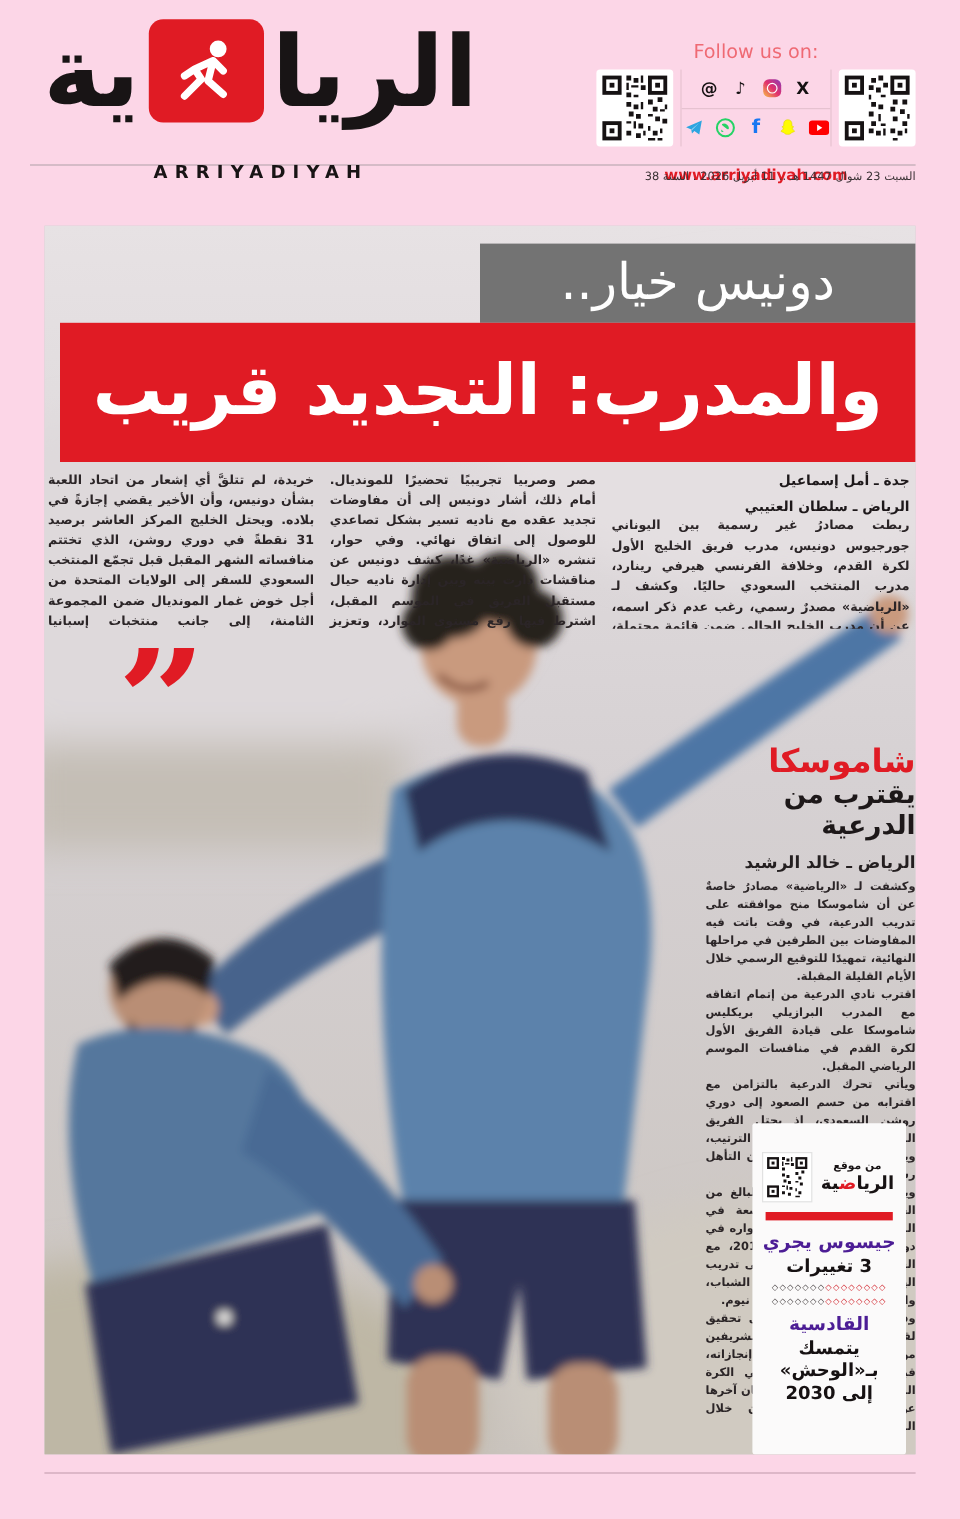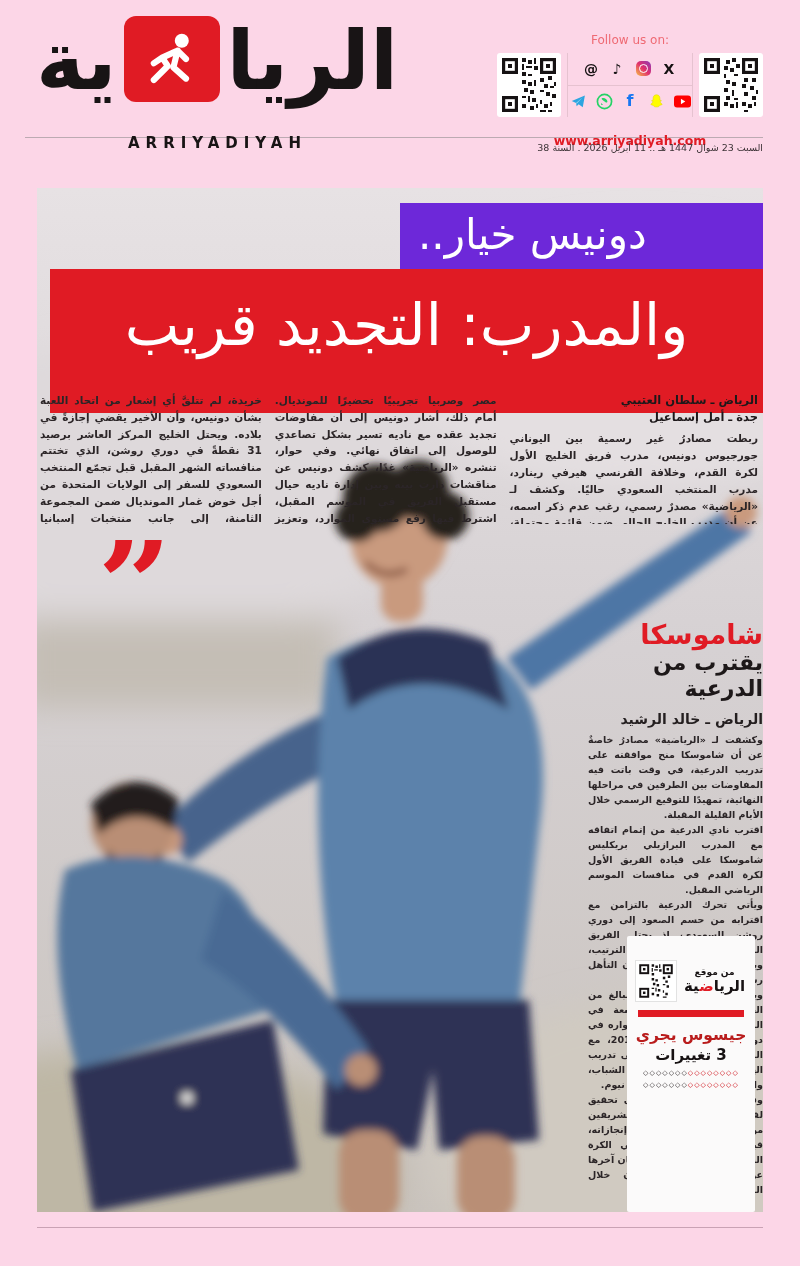--- a/index.html
+++ b/index.html
@@ -13,21 +13,21 @@
   
   .rule-top{left:25px;top:137px;width:738px;height:1px;background:#bcaab2}
   .logo-wrap{left:36px;top:18px;z-index:2}
   .logo-ar{display:flex;direction:rtl;align-items:center;gap:7px;
     font-size:82px;font-weight:bold;color:#181415;line-height:1.05;letter-spacing:-2px}
   .runner-box{width:96px;height:86px;background:#e01b24;border-radius:12px;
     display:flex;align-items:center;justify-content:center;margin-top:-4px;flex:none}
   .logo-latin{position:absolute;left:92px;top:116px;font-size:15px;font-weight:bold;
     letter-spacing:6px;color:#181415;direction:ltr}
   .follow-wrap{left:497px;top:33px;width:266px;text-align:center}
-  .follow-label{color:#ef6a74;font-size:12px;margin-bottom:6px;direction:ltr}
+  .follow-label{color:#ef6a74;font-size:16px;margin-bottom:6px;direction:ltr}
   .social-row{display:flex;direction:ltr;align-items:stretch;gap:6px}
   .qr-card{width:64px;background:#fff;border-radius:3px;padding:3px;
     display:flex;align-items:center;justify-content:center}
   .qr-svg{width:58px;height:58px;display:block}
   .icons-block{flex:1;display:flex;flex-direction:column;
     border-left:1px solid #e6c2d0;border-right:1px solid #e6c2d0}
   .icons-row{flex:1;display:flex;align-items:center;justify-content:center;gap:9px}
   .icons-row.top{border-bottom:1px solid #e6c2d0}
   .sicon{width:17px;height:17px;display:flex;align-items:center;justify-content:center;
     font-weight:bold;font-size:14px;color:#151112;line-height:1}
@@ -36,24 +36,24 @@
   .ig{width:15px;height:15px;border-radius:5px;position:relative;
     background:linear-gradient(45deg,#f7c148,#e1306c,#8a3ab9)}
   .ig::before{content:"";position:absolute;inset:3px;border:1.6px solid #fff;border-radius:50%}
   .site-url{color:#e01b24;font-weight:bold;font-size:12.5px;margin-top:16px;direction:ltr}
   .date-line{right:37px;top:142px;font-size:9.5px;color:#3c3336;direction:rtl}
 
   
   .content{left:37px;top:188px;width:726px;height:1024px;overflow:hidden;background:#d8d3d4}
   .photo-svg{position:absolute;inset:0;width:100%;height:100%}
 
-  .kicker{position:absolute;right:0;top:15px;width:363px;height:66px;background:#6d28d9;
-    color:#fff;font-size:42px;line-height:64px;text-align:left;padding:0 18px;direction:rtl}
-  .headline-red{position:absolute;right:0;left:13px;top:81px;height:144px;background:#e01b24;
-    color:#fff;font-weight:normal;font-size:58px;line-height:112px;text-align:center;direction:rtl}
+  .kicker{position:absolute;right:0;top:15px;width:363px;height:66px;background:#737373;
+    color:#fff;font-size:42px;line-height:64px;text-align:center;padding:0 18px;direction:rtl}
+  .headline-red{position:absolute;right:0;left:13px;top:81px;height:116px;background:#e01b24;
+    color:#fff;font-weight:bold;font-size:58px;line-height:112px;text-align:center;direction:rtl}
 
   .lead-cols{position:absolute;right:5px;left:3px;top:204px;height:132px;overflow:hidden;
     display:flex;direction:rtl;gap:13px}
   .col{flex:1;font-size:10.5px;font-weight:bold;color:#2b2527;line-height:1.6;
     text-align:justify;direction:rtl}
   .col.first{flex:1.12}
   .byline-line{font-size:11.5px;font-weight:bold;color:#1d181a;line-height:1.45}
   .byline-gap{margin-bottom:5px}
 
   .quote-block{position:absolute;left:3px;top:352px;width:190px;direction:rtl}
@@ -72,21 +72,21 @@
     background:#fbfafa;border-radius:2px;padding:24px 8px 6px;direction:rtl}
   .sb-head{display:flex;direction:rtl;gap:5px;align-items:center}
   .sb-brand{flex:1;text-align:center}
   .sb-from{font-size:9px;font-weight:bold;color:#181314}
   .sb-logo{font-size:15px;font-weight:bold;color:#171213;direction:rtl;letter-spacing:-1px}
   .sb-logo .mid{color:#e01b24}
   .sb-qr{width:42px;height:42px;border:1px solid #e2e2e2;padding:2px;background:#fff;flex:none}
   .sb-qr .qr-svg{width:36px;height:36px}
   .sb-bar{height:7px;background:#e01b24;margin:8px 3px 9px}
   .sb-item{text-align:center}
-  .sb-item .red{color:#b91c1c;font-size:15.5px;font-weight:bold;line-height:1.28}
+  .sb-item .red{color:#4c1d95;font-size:15.5px;font-weight:bold;line-height:1.28}
   .sb-item .black{color:#161112;font-size:15px;font-weight:bold;line-height:1.28}
   .sb-div{text-align:center;font-size:7px;letter-spacing:1px;margin:5px 0;direction:ltr;line-height:1}
   .sb-div .d1{color:#4a4445}.sb-div .d2{color:#d2242c}
 
   .rule-bottom{left:37px;top:1227px;width:726px;height:1px;background:#c9a2b4}
 </style>
 </head>
 <body>
 
 <div class="abs rule-top"></div>
@@ -243,22 +243,22 @@
       <path d="M34 882 L236 832 L262 982 L56 1024 Z" fill="#2d3254"></path>
       <circle cx="150" cy="910" r="6" fill="#e8e6e2"></circle>
     </g>
   </svg>
 
   <div class="kicker">دونيس خيار..</div>
   <div class="headline-red">والمدرب: التجديد قريب</div>
 
   <div class="lead-cols">
     <div class="col first">
+      <div class="byline-line byline-gap">جدة ـ أمل إسماعيل</div>
       <div class="byline-line">الرياض ـ سلطان العتيبي</div>
-      <div class="byline-line byline-gap">جدة ـ أمل إسماعيل</div>
       <span>ربطت مصادرُ غير رسمية بين اليوناني جورجيوس دونيس، مدرب فريق الخليج الأول لكرة القدم، وخلافة الفرنسي هيرفي رينارد، مدرب المنتخب السعودي حاليًا. وكشف لـ «الرياضية» مصدرٌ رسمي، رغب عدم ذكر اسمه، عن أن مدرب الخليج الحالي ضمن قائمة محتملة، تم مناقشتها عقب الانتقادات الواسعة التي طالت المنتخب الأخضر بعد خسارتيه أمام</span>
     </div>
     <div class="col">مصر وصربيا تجريبيًا تحضيرًا للمونديال. أمام ذلك، أشار دونيس إلى أن مفاوضات تجديد عقده مع ناديه تسير بشكل تصاعدي للوصول إلى اتفاق نهائي. وفي حوار، تنشره «الرياضية» غدًا، كشف دونيس عن مناقشات دارت بينه وبين إدارة ناديه حيال مستقبل الفريق في الموسم المقبل، اشترط فيها رفع مستوى الموارد، وتعزيز الصفوف، ومرافق التدريب. إلى ذلك، أكد مصدرٌ من داخل نادي الخليج، أن الإدارة، برئاسة أحمد</div>
     <div class="col">خريدة، لم تتلقَّ أي إشعار من اتحاد اللعبة بشأن دونيس، وأن الأخير يقضي إجازةً في بلاده. ويحتل الخليج المركز العاشر برصيد 31 نقطةً في دوري روشن، الذي تختتم منافساته الشهر المقبل قبل تجمّع المنتخب السعودي للسفر إلى الولايات المتحدة من أجل خوض غمار المونديال ضمن المجموعة الثامنة، إلى جانب منتخبات إسبانيا والأوروجواي والرأس الأخضر. وقاد رينارد المنتخب بين 2019 و2023، وعاد إليه العام قبل الماضي، وقاده للمرة الثانية للوصول إلى كأس العالم عبر الملحق الآسيوي.</div>
   </div>
 
   <div class="quote-block">
     <div class="qmark">”</div>
   </div>
 
@@ -302,16 +302,20 @@
       </div>
     </div>
     <div class="sb-bar"></div>
 
     <div class="sb-item">
       <div class="red">جيسوس يجري</div>
       <div class="black">3 تغييرات</div>
     </div>
     <div class="sb-div"><span class="d1">◇◇◇◇◇◇◇</span><span class="d2">◇◇◇◇◇◇◇◇</span></div>
     <div class="sb-div"><span class="d1">◇◇◇◇◇◇◇</span><span class="d2">◇◇◇◇◇◇◇◇</span></div>
+    <div class="sb-item">
+      <div class="red">القادسية</div>
+      <div class="black">يتمسك بـ«الوحش» إلى 2030</div>
+    </div>
   </div>
 </div>
 
 <div class="abs rule-bottom"></div>
 
 </body></html>

